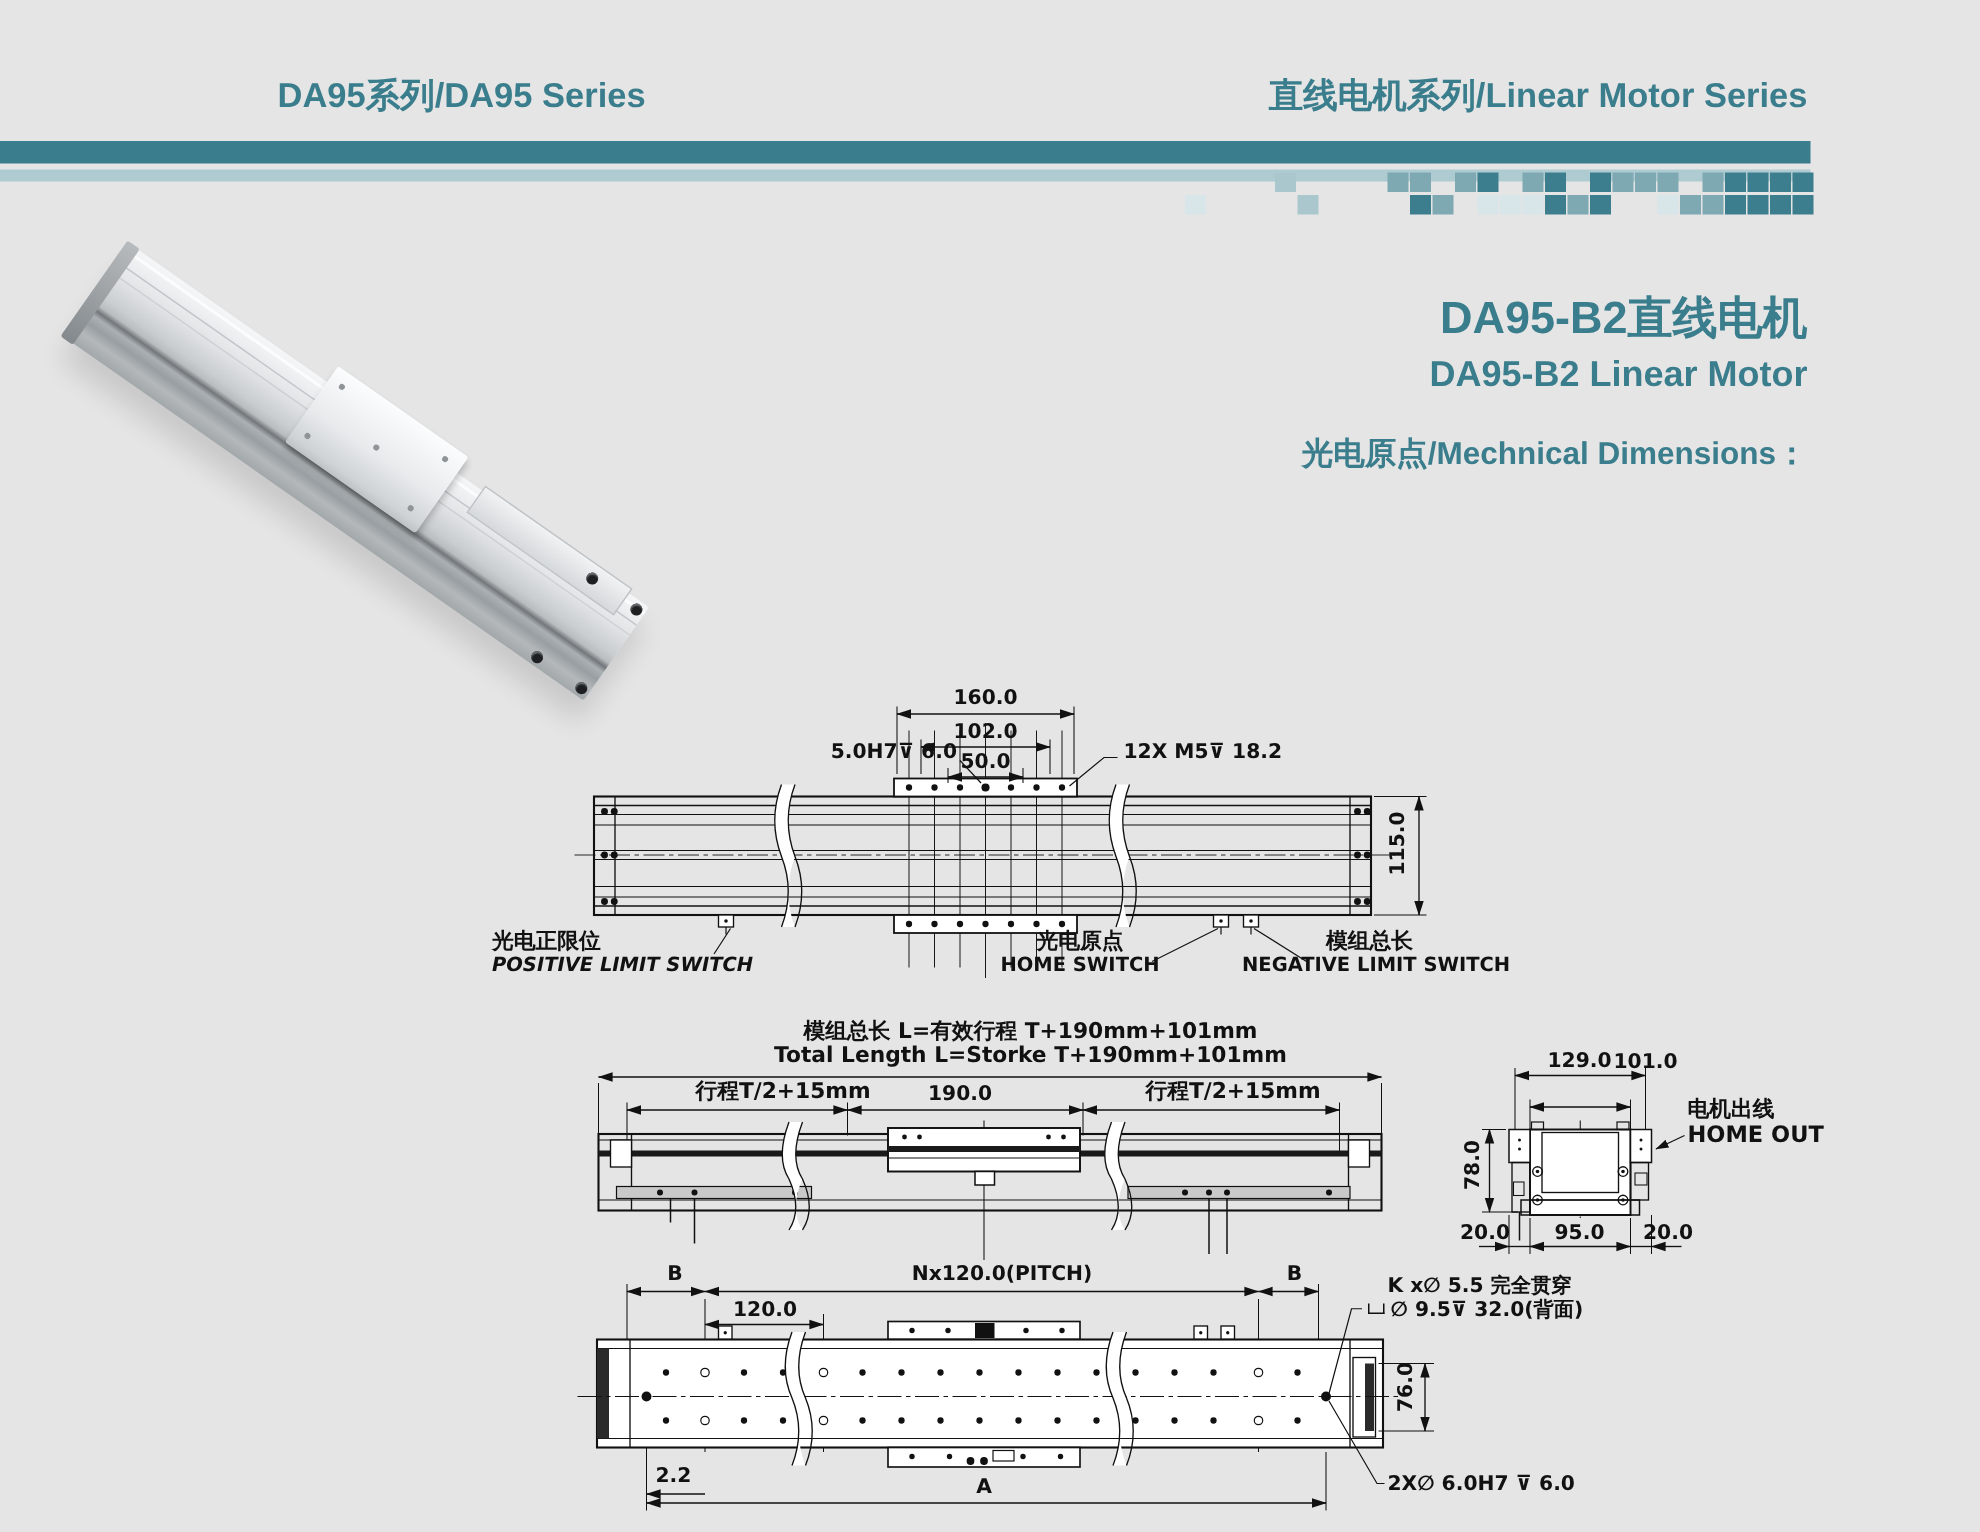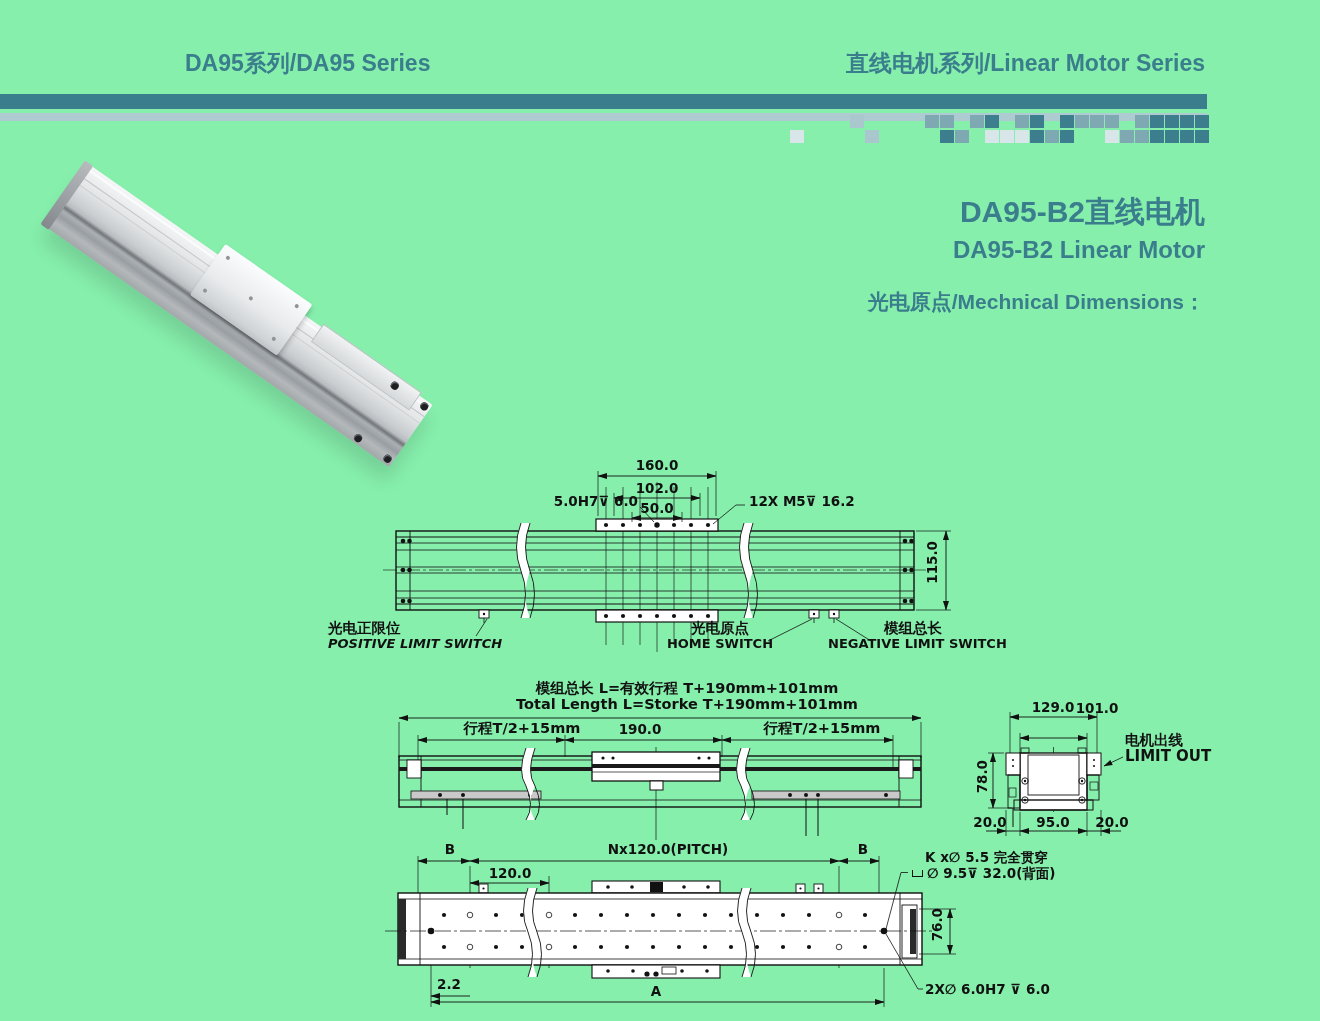--- a/index.html
+++ b/index.html
@@ -1,16 +1,16 @@
 <!DOCTYPE html>
 <html><head>
 <meta charset="utf-8">
 <style>
   html,body{margin:0;padding:0;background:#fff;}
-  .page{position:relative;width:1320px;height:1021px;background:#86efac;overflow:hidden;
+  .page{position:relative;width:1320px;height:1021px;background:#e5e5e5;overflow:hidden;
         font-family:"DejaVu Sans","Liberation Sans",sans-serif;color:#111;}
   .abs{position:absolute;}
   
   .hdr-text{font-family:"Liberation Sans",sans-serif;font-weight:bold;font-size:23px;color:#3A7D8C;white-space:nowrap;}
   .bar-dark{position:absolute;left:0;top:94px;width:1207px;height:15px;background:#3A7D8C;}
   .bar-light{position:absolute;left:0;top:113px;width:1207px;height:8px;background:#AECBD1;}
   .mosaic{position:absolute;left:790px;top:115px;width:420px;height:29px;}
   .mcell{position:absolute;width:13.5px;height:13px;}
   
   .title-zh{font-family:"Liberation Sans",sans-serif;font-weight:bold;font-size:30px;color:#3A7D8C;white-space:nowrap;}
@@ -459,21 +459,21 @@
 
       <path d="M908,872.5 L901,872.5 L886,929" stroke-width="0.8"></path>
       <path d="M886,934 L918,989 L923,989" stroke-width="0.8"></path>
     </g>
   </svg>
 
   <div class="dlab ctr abs" style="left:657px;top:458px;">160.0</div>
   <div class="dlab ctr abs" style="left:657px;top:481px;">102.0</div>
   <div class="dlab ctr abs" style="left:657px;top:501px;">50.0</div>
   <div class="dlab abs" style="left:505px;top:494px;width:133px;text-align:right;">5.0H7⊽ 6.0</div>
-  <div class="dlab abs" style="left:749px;top:494px;">12X M5⊽ 16.2</div>
+  <div class="dlab abs" style="left:749px;top:494px;">12X M5⊽ 18.2</div>
   <div class="dlab vtext abs" style="left:925px;top:541px;">115.0</div>
   <div class="abs" style="left:328px;top:621px;width:160px;text-align:left;">
     <div class="dlab cjk" style="position:static;">光电正限位</div>
     <div class="dlab" style="position:static;font-size:13px;font-style:italic;">POSITIVE LIMIT SWITCH</div>
   </div>
   <div class="abs" style="left:645px;top:621px;width:150px;text-align:center;">
     <div class="dlab cjk" style="position:static;">光电原点</div>
     <div class="dlab" style="position:static;font-size:13px;">HOME SWITCH</div>
   </div>
   <div class="abs" style="left:828px;top:621px;width:170px;text-align:center;">
@@ -487,21 +487,21 @@
   <div class="dlab ctr abs" style="left:640px;top:722px;">190.0</div>
   <div class="dlab cjk ctr abs" style="left:822px;top:721px;">行程T/2+15mm</div>
 
   <div class="dlab ctr abs" style="left:1053px;top:700px;">129.0</div>
   <div class="dlab ctr abs" style="left:1053px;top:701px;margin-left:44px;">101.0</div>
   <div class="dlab vtext abs" style="left:975px;top:760px;">78.0</div>
   <div class="dlab ctr abs" style="left:990px;top:815px;">20.0</div>
   <div class="dlab ctr abs" style="left:1053px;top:815px;">95.0</div>
   <div class="dlab ctr abs" style="left:1112px;top:815px;">20.0</div>
   <div class="dlab cjk abs" style="left:1125px;top:733px;">电机出线</div>
-  <div class="dlab abs" style="left:1125px;top:749px;font-size:15px;">LIMIT OUT</div>
+  <div class="dlab abs" style="left:1125px;top:749px;font-size:15px;">HOME OUT</div>
 
   <div class="dlab ctr abs" style="left:450px;top:842px;">B</div>
   <div class="dlab ctr abs" style="left:668px;top:842px;">Nx120.0(PITCH)</div>
   <div class="dlab ctr abs" style="left:863px;top:842px;">B</div>
   <div class="dlab ctr abs" style="left:510px;top:866px;">120.0</div>
   <div class="dlab abs" style="left:925px;top:850px;">K x∅ 5.5 完全贯穿</div>
   <div class="dlab abs" style="left:912px;top:866px;"><span class="cb"></span><span>∅ 9.5⊽ 32.0(背面)</span></div>
   <div class="dlab vtext abs" style="left:930px;top:908px;">76.0</div>
   <div class="dlab abs" style="left:437px;top:977px;">2.2</div>
   <div class="dlab ctr abs" style="left:656px;top:984px;">A</div>

